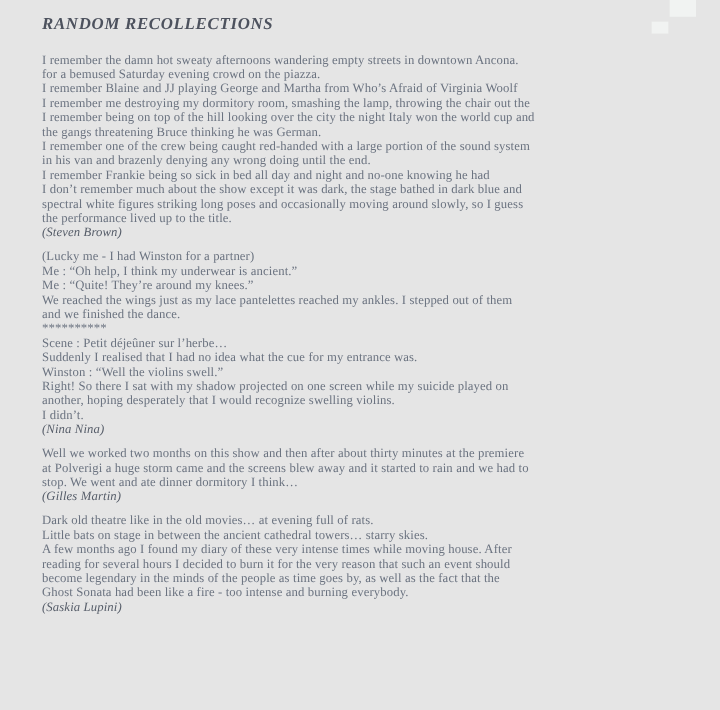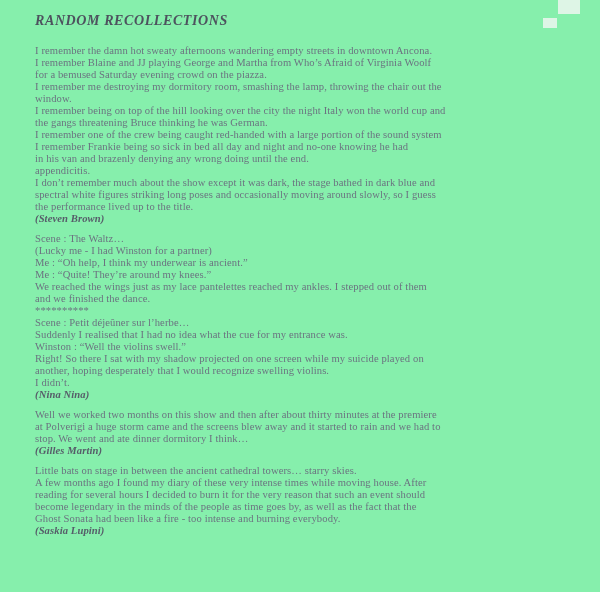--- a/index.html
+++ b/index.html
@@ -10,21 +10,21 @@
   body {
     width: 600px;
     height: 592px;
     position: relative;
     overflow: hidden;
     font-family: "Liberation Serif", serif;
   }
   .page {
     position: absolute;
     inset: 0;
-    background: #86efac;
+    background: #e5e5e5;
     padding: 13px 28px 0 35px;
     box-sizing: border-box;
   }
   .title {
     margin: 0 0 16px 0;
     font-family: "Liberation Serif", serif;
     font-style: italic;
     font-weight: bold;
     font-size: 14px;
     letter-spacing: 0.6px;
@@ -36,21 +36,21 @@
   .line {
     font-size: 10.6px;
     line-height: 12px;
     color: #6b7380;
     letter-spacing: 0.1px;
     white-space: nowrap;
   }
   .credit {
     font-size: 10.6px;
     line-height: 12px;
-    font-weight: bold;
+    font-weight: normal;
     font-style: italic;
     color: #565d69;
     letter-spacing: 0.1px;
   }
   
   .scan-artifact {
     position: absolute;
     background: #f4f6f5;
     opacity: 0.8;
   }
@@ -62,40 +62,37 @@
 
 <div class="page">
   <div class="scan-artifact artifact-1"></div>
   <div class="scan-artifact artifact-2"></div>
 
   <h1 class="title">RANDOM RECOLLECTIONS</h1>
 
   <section class="block">
     <div>
         <div class="line">I remember the damn hot sweaty afternoons wandering empty streets in downtown Ancona.</div>
+        <div class="line">for a bemused Saturday evening crowd on the piazza.</div>
         <div class="line">I remember Blaine and JJ playing George and Martha from Who’s Afraid of Virginia Woolf</div>
-        <div class="line">for a bemused Saturday evening crowd on the piazza.</div>
         <div class="line">I remember me destroying my dormitory room, smashing the lamp, throwing the chair out the</div>
-        <div class="line">window.</div>
         <div class="line">I remember being on top of the hill looking over the city the night Italy won the world cup and</div>
         <div class="line">the gangs threatening Bruce thinking he was German.</div>
         <div class="line">I remember one of the crew being caught red-handed with a large portion of the sound system</div>
+        <div class="line">in his van and brazenly denying any wrong doing until the end.</div>
         <div class="line">I remember Frankie being so sick in bed all day and night and no-one knowing he had</div>
-        <div class="line">in his van and brazenly denying any wrong doing until the end.</div>
-        <div class="line">appendicitis.</div>
         <div class="line">I don’t remember much about the show except it was dark, the stage bathed in dark blue and</div>
         <div class="line">spectral white figures striking long poses and occasionally moving around slowly, so I guess</div>
         <div class="line">the performance lived up to the title.</div>
       </div>
     <div class="credit">(Steven Brown)</div>
   </section>
 
   <section class="block">
     <div>
-        <div class="line">Scene : The Waltz…</div>
         <div class="line">(Lucky me - I had Winston for a partner)</div>
         <div class="line">Me : “Oh help, I think my underwear is ancient.”</div>
         <div class="line">Me : “Quite! They’re around my knees.”</div>
         <div class="line">We reached the wings just as my lace pantelettes reached my ankles. I stepped out of them</div>
         <div class="line">and we finished the dance.</div>
         <div class="line">**********</div>
         <div class="line">Scene : Petit déjeûner sur l’herbe…</div>
         <div class="line">Suddenly I realised that I had no idea what the cue for my entrance was.</div>
         <div class="line">Winston : “Well the violins swell.”</div>
         <div class="line">Right! So there I sat with my shadow projected on one screen while my suicide played on</div>
@@ -109,20 +106,21 @@
     <div>
         <div class="line">Well we worked two months on this show and then after about thirty minutes at the premiere</div>
         <div class="line">at Polverigi a huge storm came and the screens blew away and it started to rain and we had to</div>
         <div class="line">stop. We went and ate dinner dormitory I think…</div>
       </div>
     <div class="credit">(Gilles Martin)</div>
   </section>
 
   <section class="block">
     <div>
+        <div class="line">Dark old theatre like in the old movies… at evening full of rats.</div>
         <div class="line">Little bats on stage in between the ancient cathedral towers… starry skies.</div>
         <div class="line">A few months ago I found my diary of these very intense times while moving house. After</div>
         <div class="line">reading for several hours I decided to burn it for the very reason that such an event should</div>
         <div class="line">become legendary in the minds of the people as time goes by, as well as the fact that the</div>
         <div class="line">Ghost Sonata had been like a fire - too intense and burning everybody.</div>
       </div>
     <div class="credit">(Saskia Lupini)</div>
   </section>
 </div>
 

